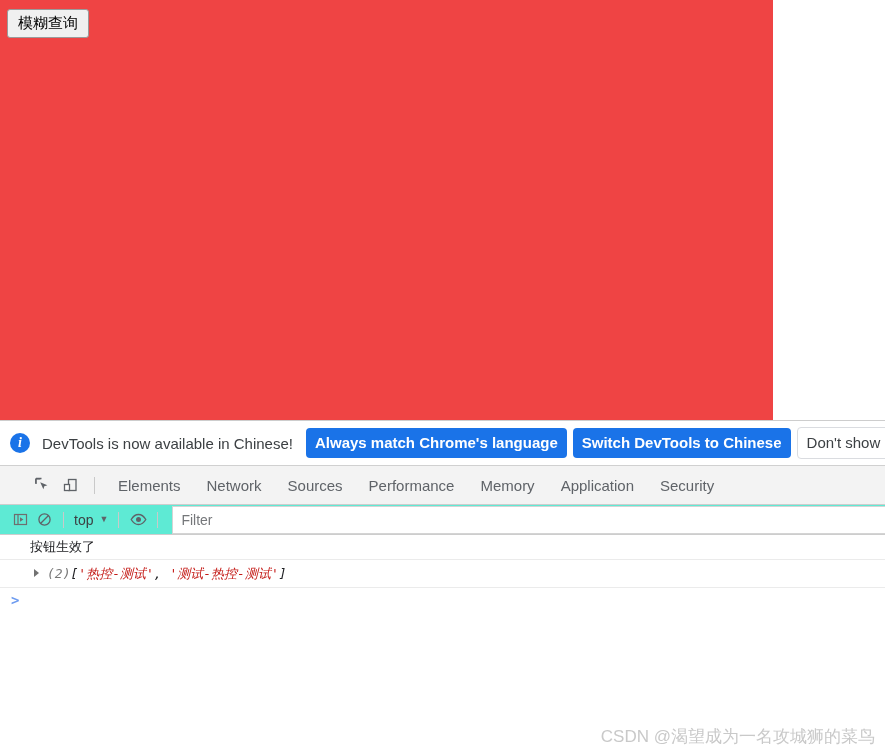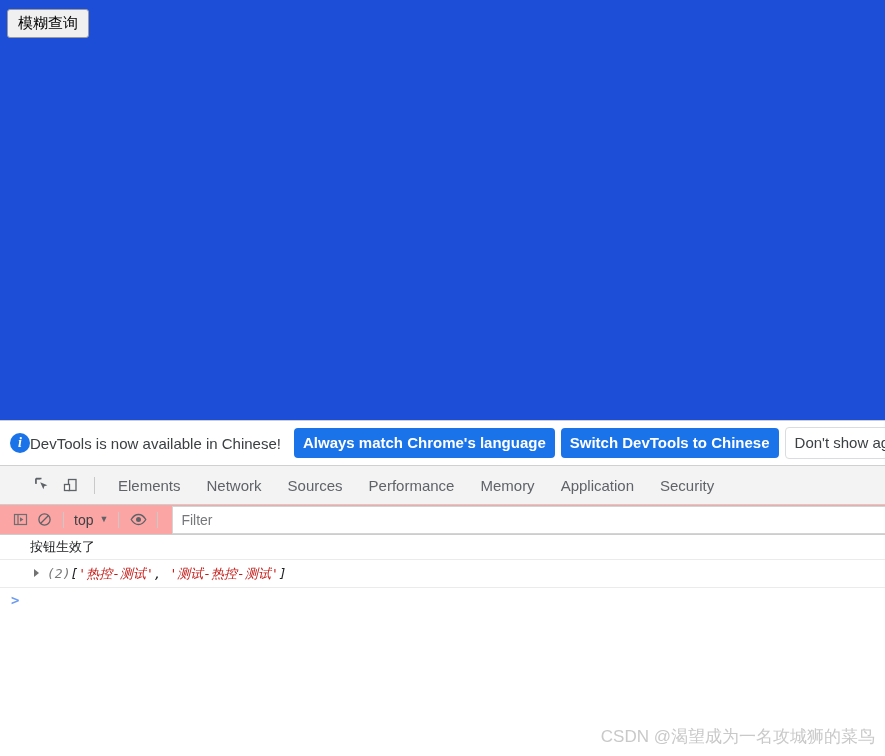--- a/index.html
+++ b/index.html
@@ -17,23 +17,23 @@
     width: 885px;
     height: 756px;
     background: #ffffff;
   }
 
   
   .page-area {
     position: absolute;
     left: 0;
     top: 0;
-    width: 885px;
+    width: 773px;
     height: 420px;
-    background: #1d4ed8;
+    background: #ef4444;
     box-sizing: border-box;
   }
 
   .page-button {
     position: absolute;
     left: 7px;
     top: 9px;
     padding: 4px 10px 5px 10px;
     font-family: "Liberation Sans", "DejaVu Sans", sans-serif;
     font-size: 15px;
@@ -82,20 +82,21 @@
     font-weight: bold;
     font-style: italic;
     font-family: "Liberation Serif", "DejaVu Serif", serif;
     display: flex;
     align-items: center;
     justify-content: center;
     flex: 0 0 auto;
   }
 
   .infobar-text {
+    margin-left: 12px;
     font-size: 15px;
     color: #3c4043;
     white-space: nowrap;
     flex: 0 0 auto;
   }
 
   .infobar-actions {
     display: flex;
     align-items: center;
     margin-left: 13px;
@@ -185,21 +186,21 @@
     bottom: 0;
     height: 3px;
     background: #1a73e8;
   }
 
   
   .console-toolbar {
     position: relative;
     height: 29px;
     min-height: 29px;
-    background: #fca5a5;
+    background: #5eead4;
     border-bottom: 1px solid #cdcdcd;
     display: flex;
     align-items: center;
     overflow: hidden;
   }
 
   .ct-btn {
     width: 24px;
     height: 24px;
     display: flex;

